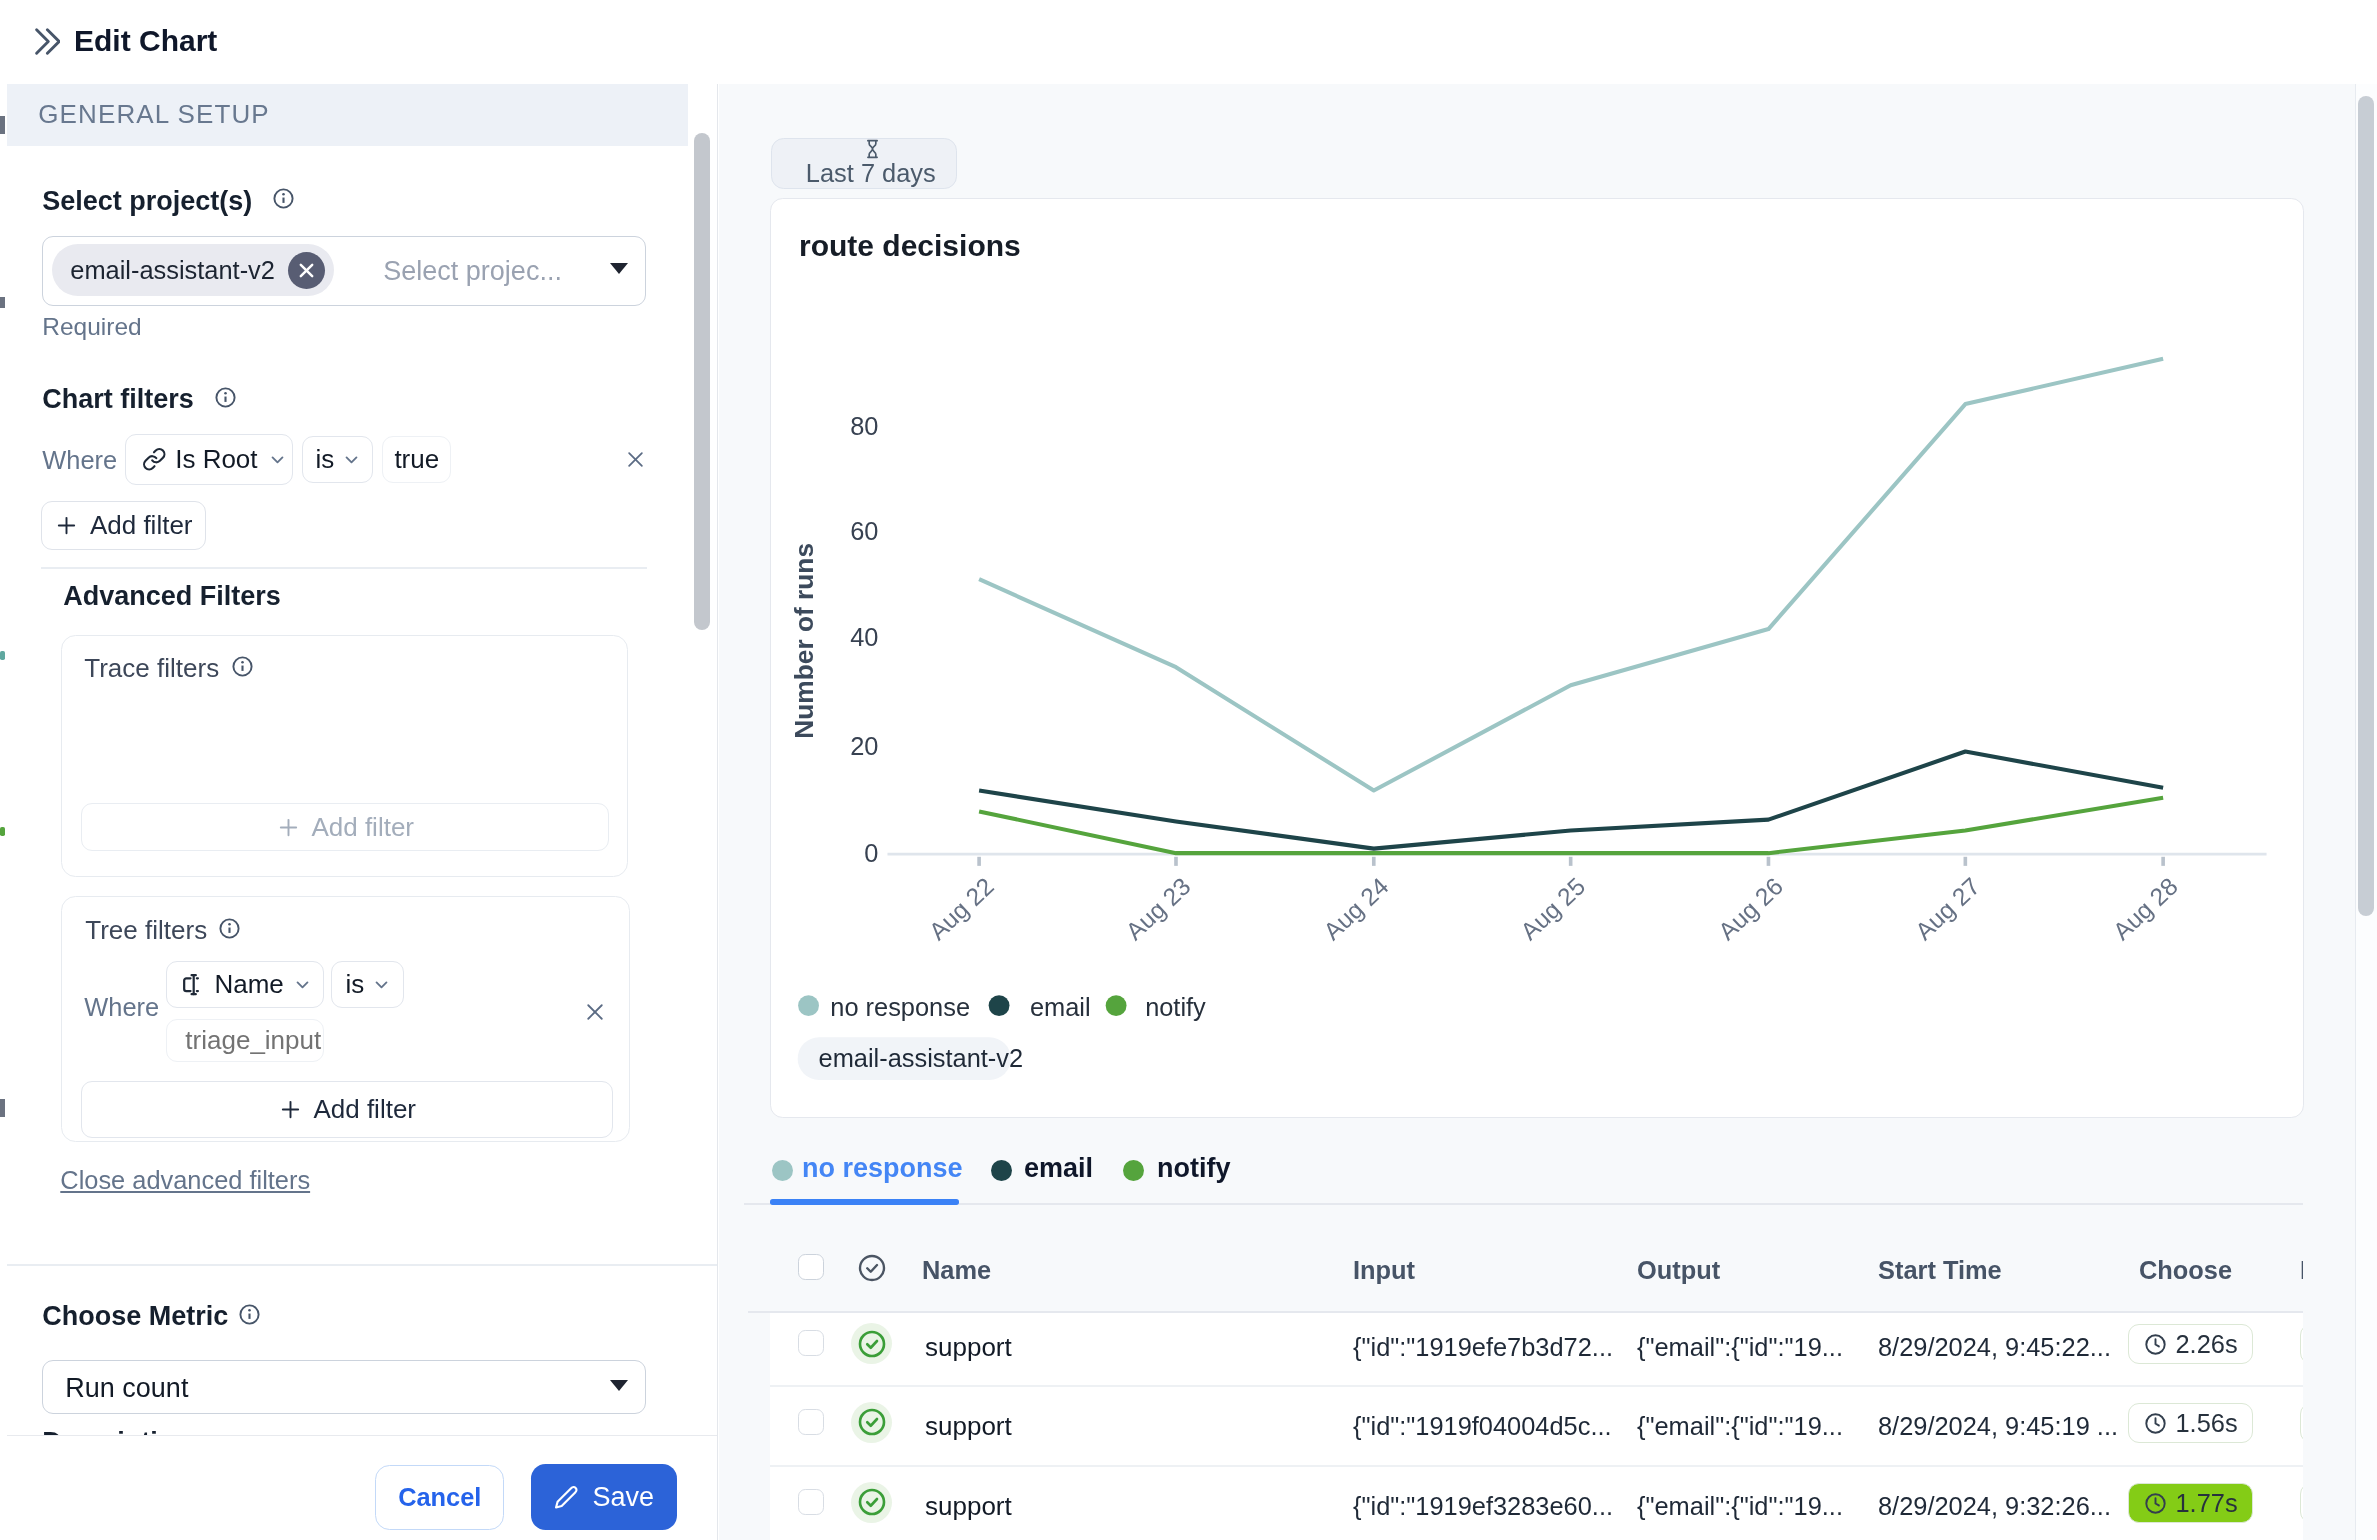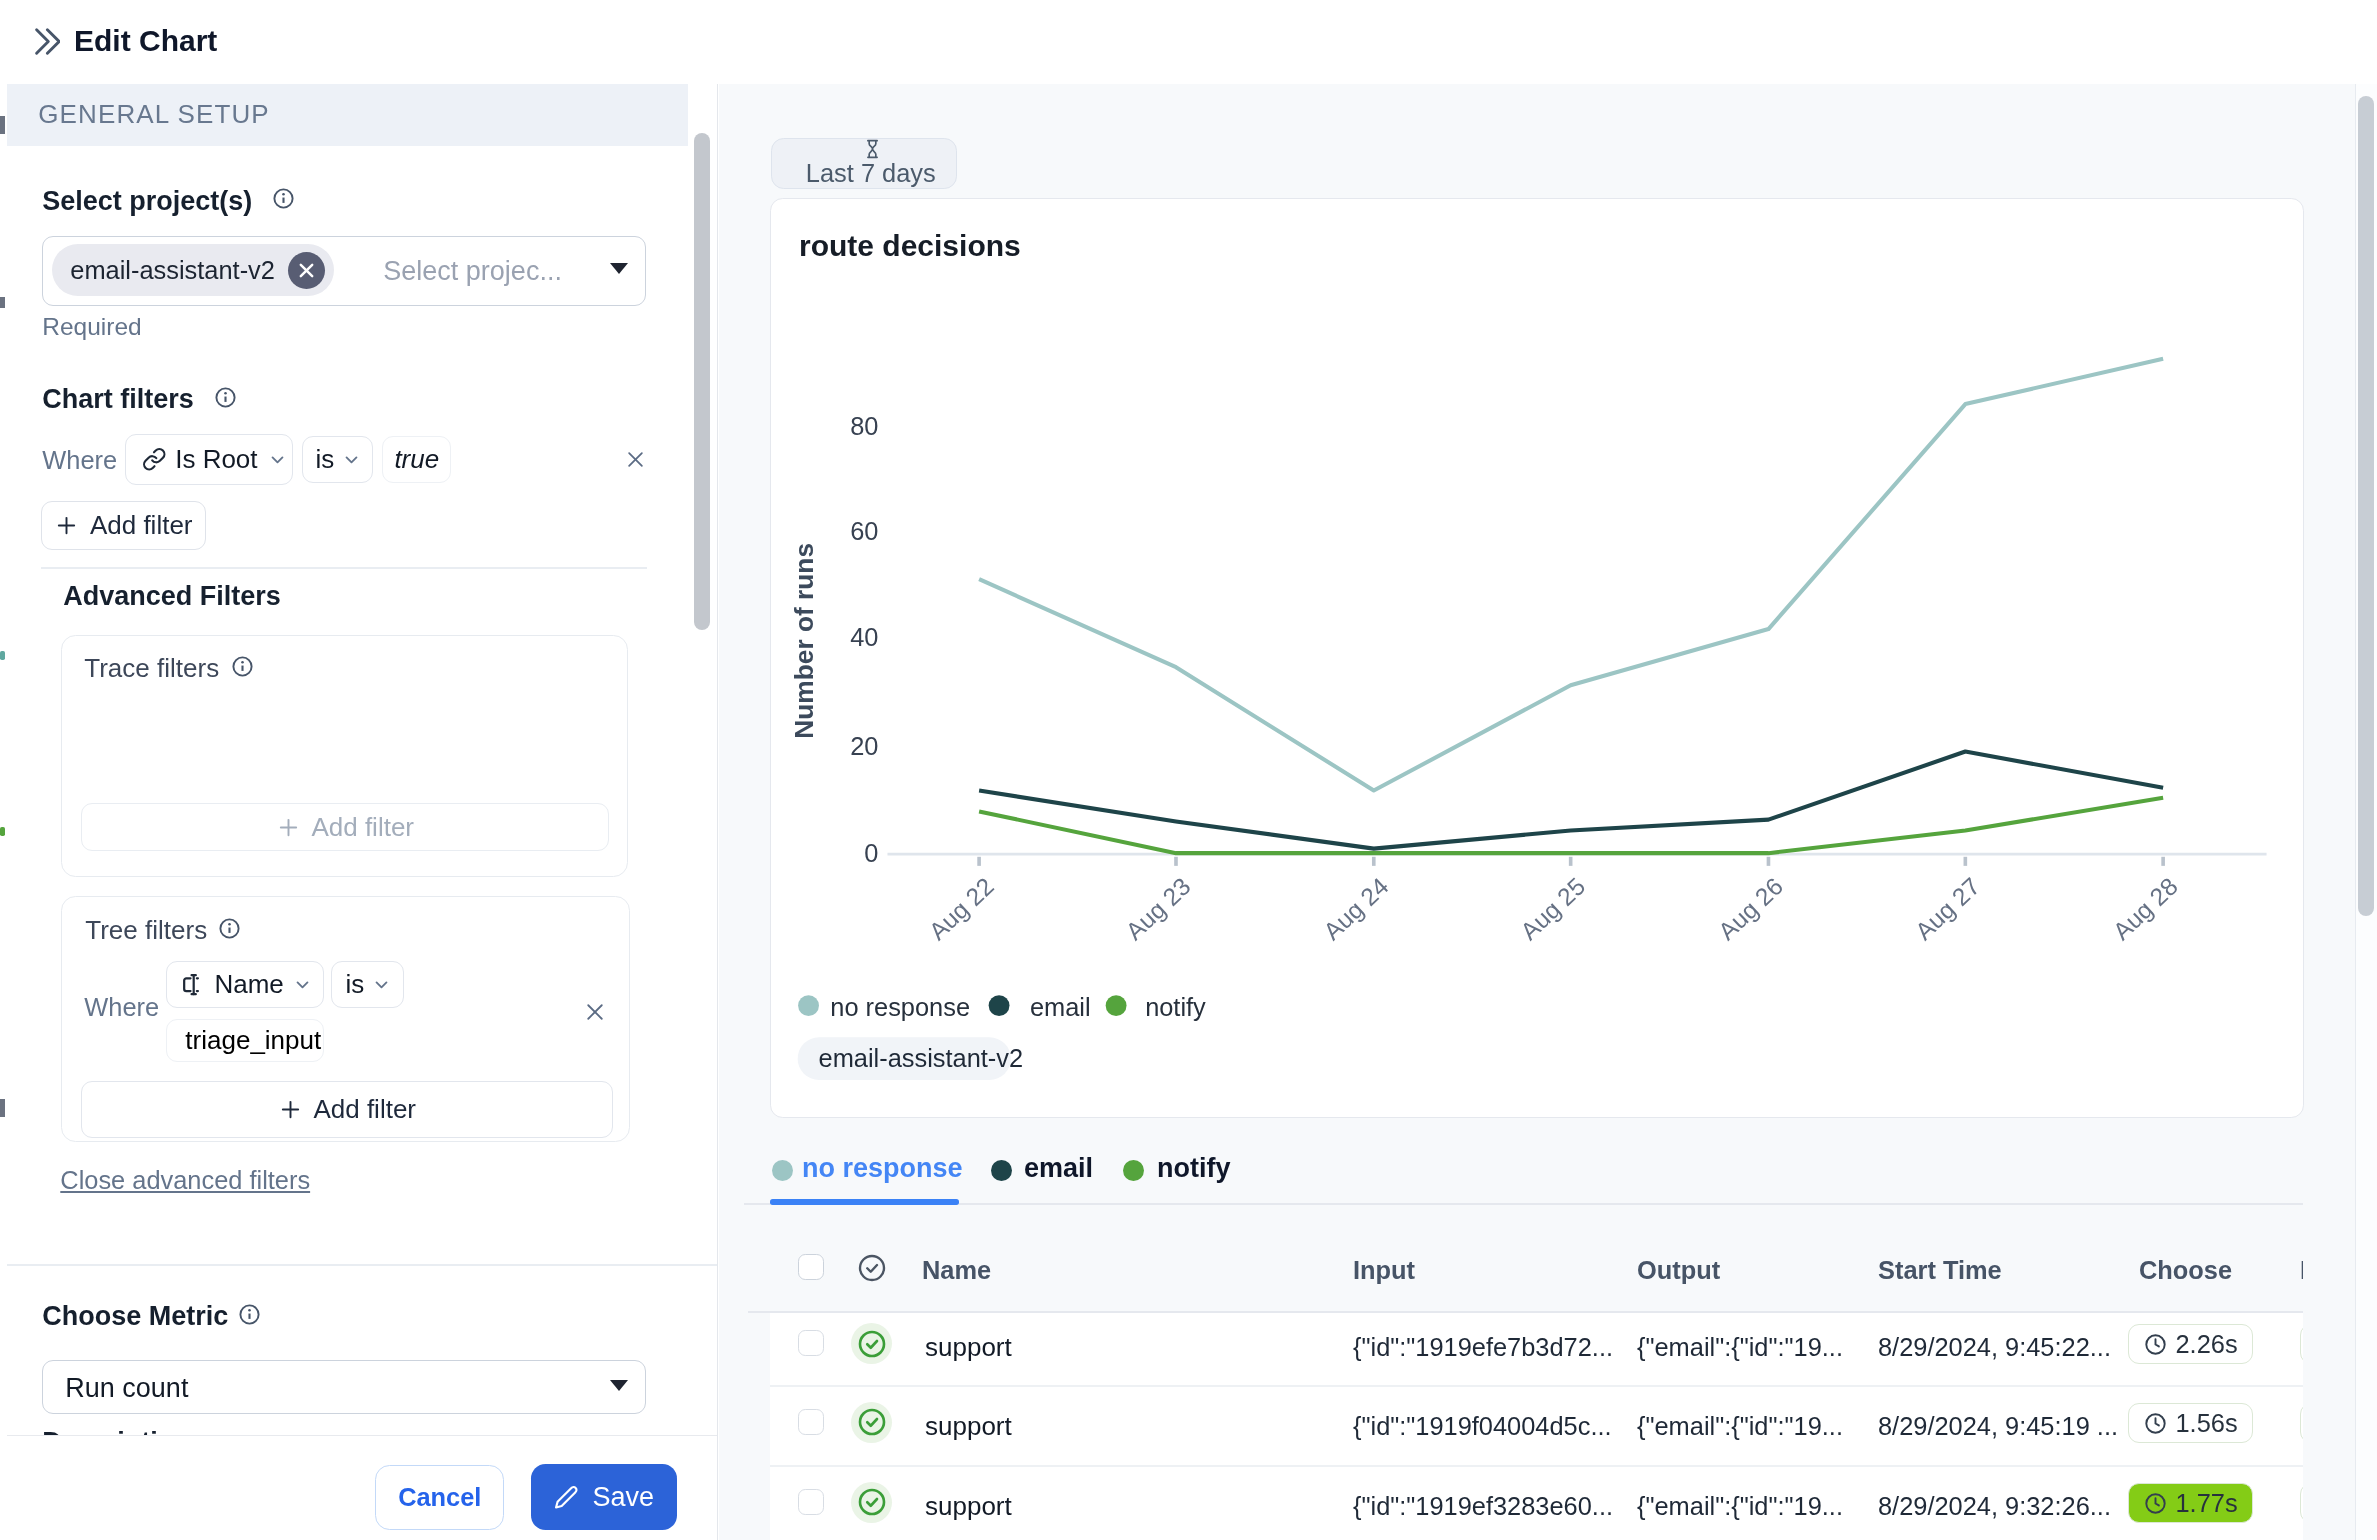--- a/index.html
+++ b/index.html
@@ -77,21 +77,21 @@
         <path d="M5 9 L12 16 L19 9"></path>
       </svg>
   </div>
   <div class="abs" style="left:295px;top:352px;width:71px;height:47px;border:1.8px solid #e2e6ed;border-radius:11px;background:#fff;display:flex;align-items:center;justify-content:center;">
     <span style="font-size:26px;color:#121a26;">is</span>
     <svg style="margin-left:9px;" width="17" height="17" viewBox="0 0 24 24" fill="none" stroke="#64748b" stroke-width="2.6" stroke-linecap="round" stroke-linejoin="round">
         <path d="M5 9 L12 16 L19 9"></path>
       </svg>
   </div>
   <div class="abs" style="left:375px;top:352px;width:69px;height:47px;border:1.8px solid #eef1f5;border-radius:11px;background:#fff;display:flex;align-items:center;justify-content:center;">
-    <span style="font-size:26px;color:#121a26;font-style:italic;">true</span>
+    <span style="font-size:26px;color:#121a26;">true</span>
   </div>
   <svg class="abs" style="left:620px;top:367px;" width="17" height="17" viewBox="0 0 20 20" stroke="#5b6b84" stroke-width="2" stroke-linecap="round">
       <line x1="2.5" y1="2.5" x2="17.5" y2="17.5"></line>
       <line x1="17.5" y1="2.5" x2="2.5" y2="17.5"></line>
     </svg>
 
   <div class="abs" style="left:34px;top:417px;width:165px;height:49px;border:1.8px solid #dfe3ea;border-radius:11px;background:#fff;display:flex;align-items:center;justify-content:center;">
     <svg width="23" height="23" viewBox="0 0 24 24" stroke="#1e293b" stroke-width="2" stroke-linecap="round">
         <line x1="12" y1="4" x2="12" y2="20"></line>
         <line x1="4" y1="12" x2="20" y2="12"></line>
@@ -140,21 +140,21 @@
           <path d="M5 9 L12 16 L19 9"></path>
         </svg>
     </div>
     <div class="abs" style="left:269px;top:64px;width:73px;height:47px;border:1.8px solid #e2e6ed;border-radius:11px;background:#fff;display:flex;align-items:center;justify-content:center;">
       <span style="font-size:26px;color:#121a26;">is</span>
       <svg style="margin-left:9px;" width="17" height="17" viewBox="0 0 24 24" fill="none" stroke="#64748b" stroke-width="2.6" stroke-linecap="round" stroke-linejoin="round">
           <path d="M5 9 L12 16 L19 9"></path>
         </svg>
     </div>
     <div class="abs" style="left:104px;top:122px;width:158px;height:43px;border:1.8px solid #eef1f5;border-radius:11px;background:#fff;display:flex;align-items:center;justify-content:center;">
-      <span style="font-size:26px;color:#000000;white-space:nowrap;margin-left:16px;">triage_input</span>
+      <span style="font-size:26px;color:#737373;white-space:nowrap;margin-left:16px;">triage_input</span>
     </div>
     <svg class="abs" style="left:524px;top:106px;" width="18" height="18" viewBox="0 0 20 20" stroke="#5b6b84" stroke-width="2" stroke-linecap="round">
         <line x1="2.5" y1="2.5" x2="17.5" y2="17.5"></line>
         <line x1="17.5" y1="2.5" x2="2.5" y2="17.5"></line>
       </svg>
   </div>
   <div class="abs" style="left:74px;top:997px;width:532px;height:57px;border:1.8px solid #e2e6ed;border-radius:11px;background:#fff;display:flex;align-items:center;justify-content:center;">
     <svg width="23" height="23" viewBox="0 0 24 24" stroke="#1e293b" stroke-width="2" stroke-linecap="round">
         <line x1="12" y1="4" x2="12" y2="20"></line>
         <line x1="4" y1="12" x2="20" y2="12"></line>

